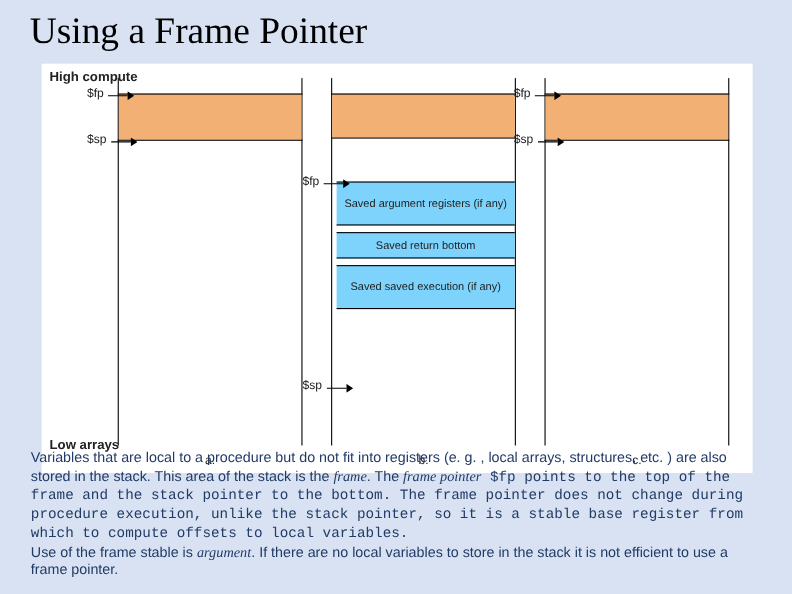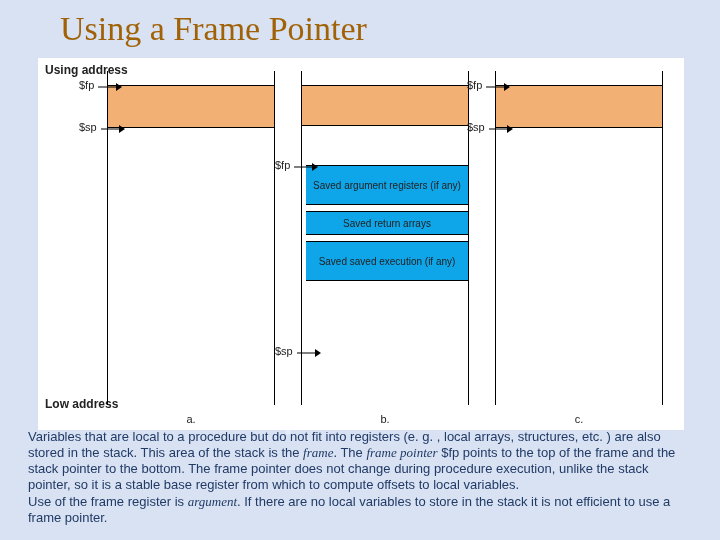--- a/index.html
+++ b/index.html
@@ -12,62 +12,62 @@
       radial-gradient(circle at 40% 80%, rgba(255,255,255,.4) 0 2px, transparent 3px),
       radial-gradient(circle at 85% 20%, rgba(255,255,255,.4) 0 2px, transparent 3px);
     font-family:"Times New Roman",serif;
     color:#222;
     position:relative;
     overflow:hidden;
   }
   .title{
     font-family:"Comic Sans MS","Segoe Script",cursive;
     font-size:34px;
-    color:#a16207;
-    padding:10px 0 0 60px;
+    color:#000000;
+    padding:10px 0 0 27px;
   }
   .diagram{
     position:absolute;
     left:38px; top:58px;
     width:644px; height:370px;
     background:#fff;
     border:1px solid #fff;
   }
   .hi,.lo{position:absolute;left:6px;font:bold 12px Arial,sans-serif}
   .hi{top:4px}
   .lo{bottom:18px}
   .col{position:absolute;top:12px;bottom:24px;width:168px}
   .col.a{left:68px}
   .col.b{left:262px}
   .col.c{left:456px}
   .vline{position:absolute;top:0;bottom:0;width:1px;background:#000}
   .vline.l{left:0}.vline.r{right:0}
   .hline{position:absolute;left:0;right:0;height:1px;background:#000}
   .frame{position:absolute;left:1px;right:1px;background:#f2b074}
-  .seg{position:absolute;left:5px;right:1px;background:#0ea5e9;border-top:1px solid #000;border-bottom:1px solid #000;display:flex;align-items:center;justify-content:center;text-align:center;font:10px Arial,sans-serif;color:#222;padding:0 4px;box-sizing:border-box}
+  .seg{position:absolute;left:5px;right:1px;background:#7dd3fc;border-top:1px solid #000;border-bottom:1px solid #000;display:flex;align-items:center;justify-content:center;text-align:center;font:10px Arial,sans-serif;color:#222;padding:0 4px;box-sizing:border-box}
   .ptr{position:absolute;font:11px Arial,sans-serif;display:flex;align-items:flex-end;gap:4px}
   .ptr svg{flex:none}
   .collabel{position:absolute;bottom:4px;width:168px;text-align:center;font:11px Arial,sans-serif}
   .collabel.a{left:68px}.collabel.b{left:262px}.collabel.c{left:456px}
   .para{
     position:absolute;left:28px;right:28px;bottom:14px;
     font:13px/1.25 Verdana,Tahoma,sans-serif;
     color:#213a66;
   }
   .para i{font-family:"Times New Roman",serif;}
-  .para .mono{font-family:Liberation Sans, sans-serif}
+  .para .mono{font-family:Liberation Mono, monospace}
 </style>
 </head>
 <body>
 
 <div class="title">Using a Frame Pointer</div>
 
 <div class="diagram">
-  <div class="hi">Using address</div>
-  <div class="lo">Low address</div>
+  <div class="hi">High compute</div>
+  <div class="lo">Low arrays</div>
 
   <div class="col a">
     <div class="vline l"></div>
       <div class="vline r"></div>
     <div class="frame" style="top:14px;height:42px"></div>
     <div class="hline" style="top:14px"></div>
     <div class="hline" style="top:56px"></div>
   </div>
   <div class="ptr" style="left:40px;top:20px">
     <span>$fp</span>
@@ -82,21 +82,21 @@
         <line x1="0" y1="4" x2="18" y2="4" stroke="#000"></line>
         <polygon points="18,0 24,4 18,8"></polygon>
       </svg>
   </div>
 
   <div class="col b">
     <div class="vline l"></div>
       <div class="vline r"></div>
     <div class="frame" style="top:14px;height:40px"></div>
     <div class="seg" style="top:94px;height:40px">Saved argument registers (if any)</div>
-    <div class="seg" style="top:140px;height:24px">Saved return arrays</div>
+    <div class="seg" style="top:140px;height:24px">Saved return bottom</div>
     <div class="seg" style="top:170px;height:40px">Saved saved execution (if any)</div>
     <div class="hline" style="top:14px"></div>
     <div class="hline" style="top:54px"></div>
   </div>
   <div class="ptr" style="left:236px;top:100px">
     <span>$fp</span>
     <svg width="24" height="8">
         <line x1="0" y1="4" x2="18" y2="4" stroke="#000"></line>
         <polygon points="18,0 24,4 18,8"></polygon>
       </svg>
@@ -131,14 +131,14 @@
       </svg>
   </div>
 
   <div class="collabel a">a.</div>
   <div class="collabel b">b.</div>
   <div class="collabel c">c.</div>
 </div>
 
 <div class="para">
   <span>Variables that are local to a procedure but do not fit into registers (e. g. , local arrays, structures, etc. ) are also stored in the stack. This area of the stack is the </span><i>frame</i><span>. The </span><i>frame pointer</i><span class="mono"> $fp points to the top of the frame and the stack pointer to the bottom. The frame pointer does not change during procedure execution, unlike the stack pointer, so it is a stable base register from which to compute offsets to local variables.</span><br>
-  <span>Use of the frame register is </span><i>argument</i><span>. If there are no local variables to store in the stack it is not efficient to use a frame pointer.</span>
+  <span>Use of the frame stable is </span><i>argument</i><span>. If there are no local variables to store in the stack it is not efficient to use a frame pointer.</span>
 </div>
 
 </body></html>

